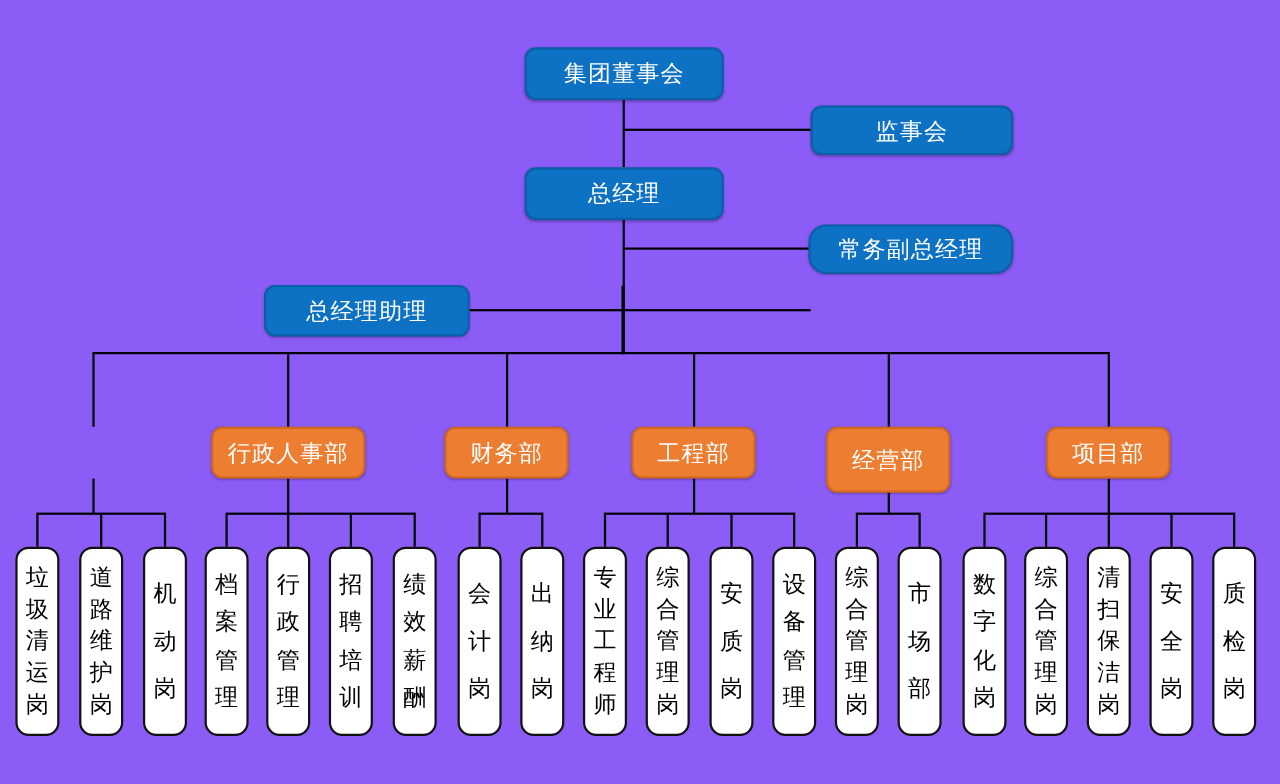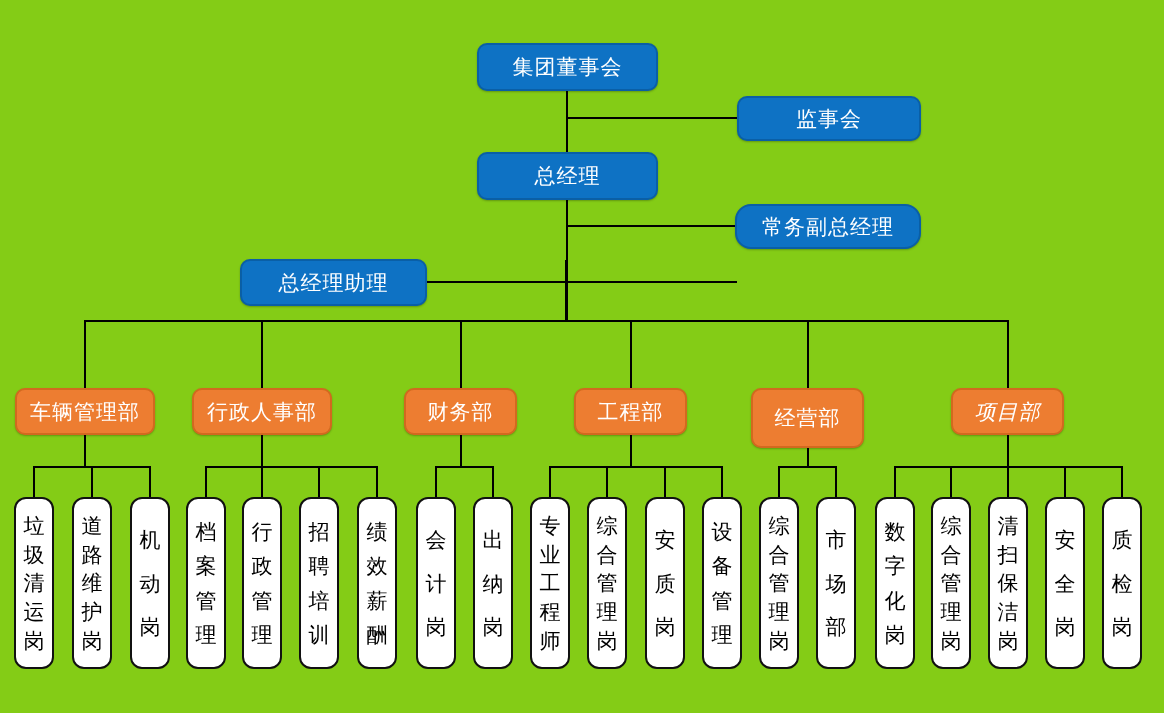--- a/index.html
+++ b/index.html
@@ -1,19 +1,19 @@
 <!DOCTYPE html>
 <html><head>
 <meta charset="utf-8">
 <style>
   html,body{margin:0;padding:0;background:#ffffff;}
   .canvas{
     position:relative;
     width:1164px;height:713px;
-    background:#84cc16;
+    background:#8b5cf6;
     font-family:"Liberation Sans", sans-serif;
     overflow:hidden;
   }
   .ln{position:absolute;background:#000000;}
   .node{
     position:absolute;
     display:flex;align-items:center;justify-content:center;
     color:#ffffff;
     font-size:21px;
     letter-spacing:1px;
@@ -114,36 +114,33 @@
   <div class="node blue" style="left:477px;top:152px;width:181px;height:48px;">
     <span>总经理</span>
   </div>
   <div class="node blue" style="left:735px;top:204px;width:186px;height:45px;border-radius:16px;">
     <span>常务副总经理</span>
   </div>
   <div class="node blue" style="left:240px;top:259px;width:187px;height:47px;">
     <span>总经理助理</span>
   </div>
 
-  <div class="node orange" style="left:15px;top:388px;width:140px;height:47px;">
-    <span>车辆管理部</span>
-  </div>
   <div class="node orange" style="left:192px;top:388px;width:140px;height:47px;">
     <span>行政人事部</span>
   </div>
   <div class="node orange" style="left:574px;top:388px;width:113px;height:47px;">
     <span>工程部</span>
   </div>
   <div class="node orange" style="left:404px;top:388px;width:113px;height:47px;">
     <span>财务部</span>
   </div>
   <div class="node orange" style="left:751px;top:388px;width:113px;height:60px;">
     <span>经营部</span>
   </div>
-  <div class="node orange" style="left:951px;top:388px;width:113px;height:47px;font-style:italic;">
+  <div class="node orange" style="left:951px;top:388px;width:113px;height:47px;">
     <span>项目部</span>
   </div>
 
   <div class="leaf" style="left:14px;">
       <span>垃</span>
       <span>圾</span>
       <span>清</span>
       <span>运</span>
       <span>岗</span>
     </div>

